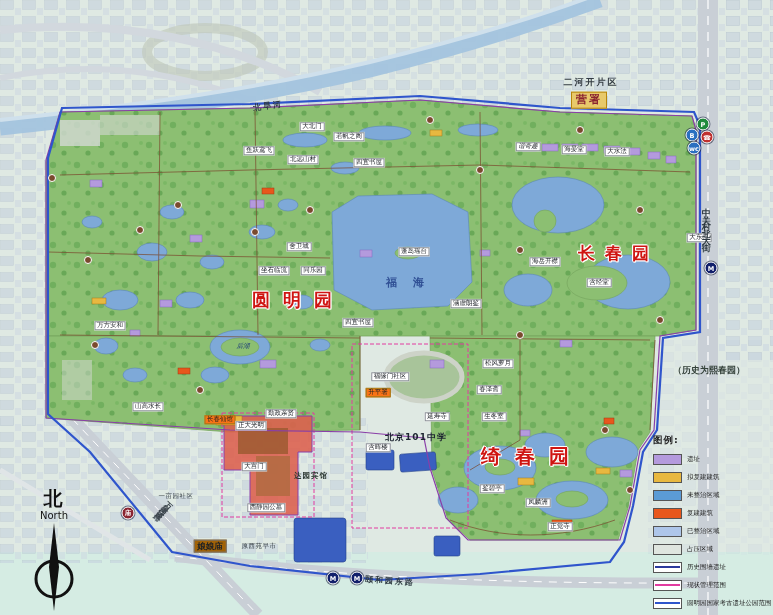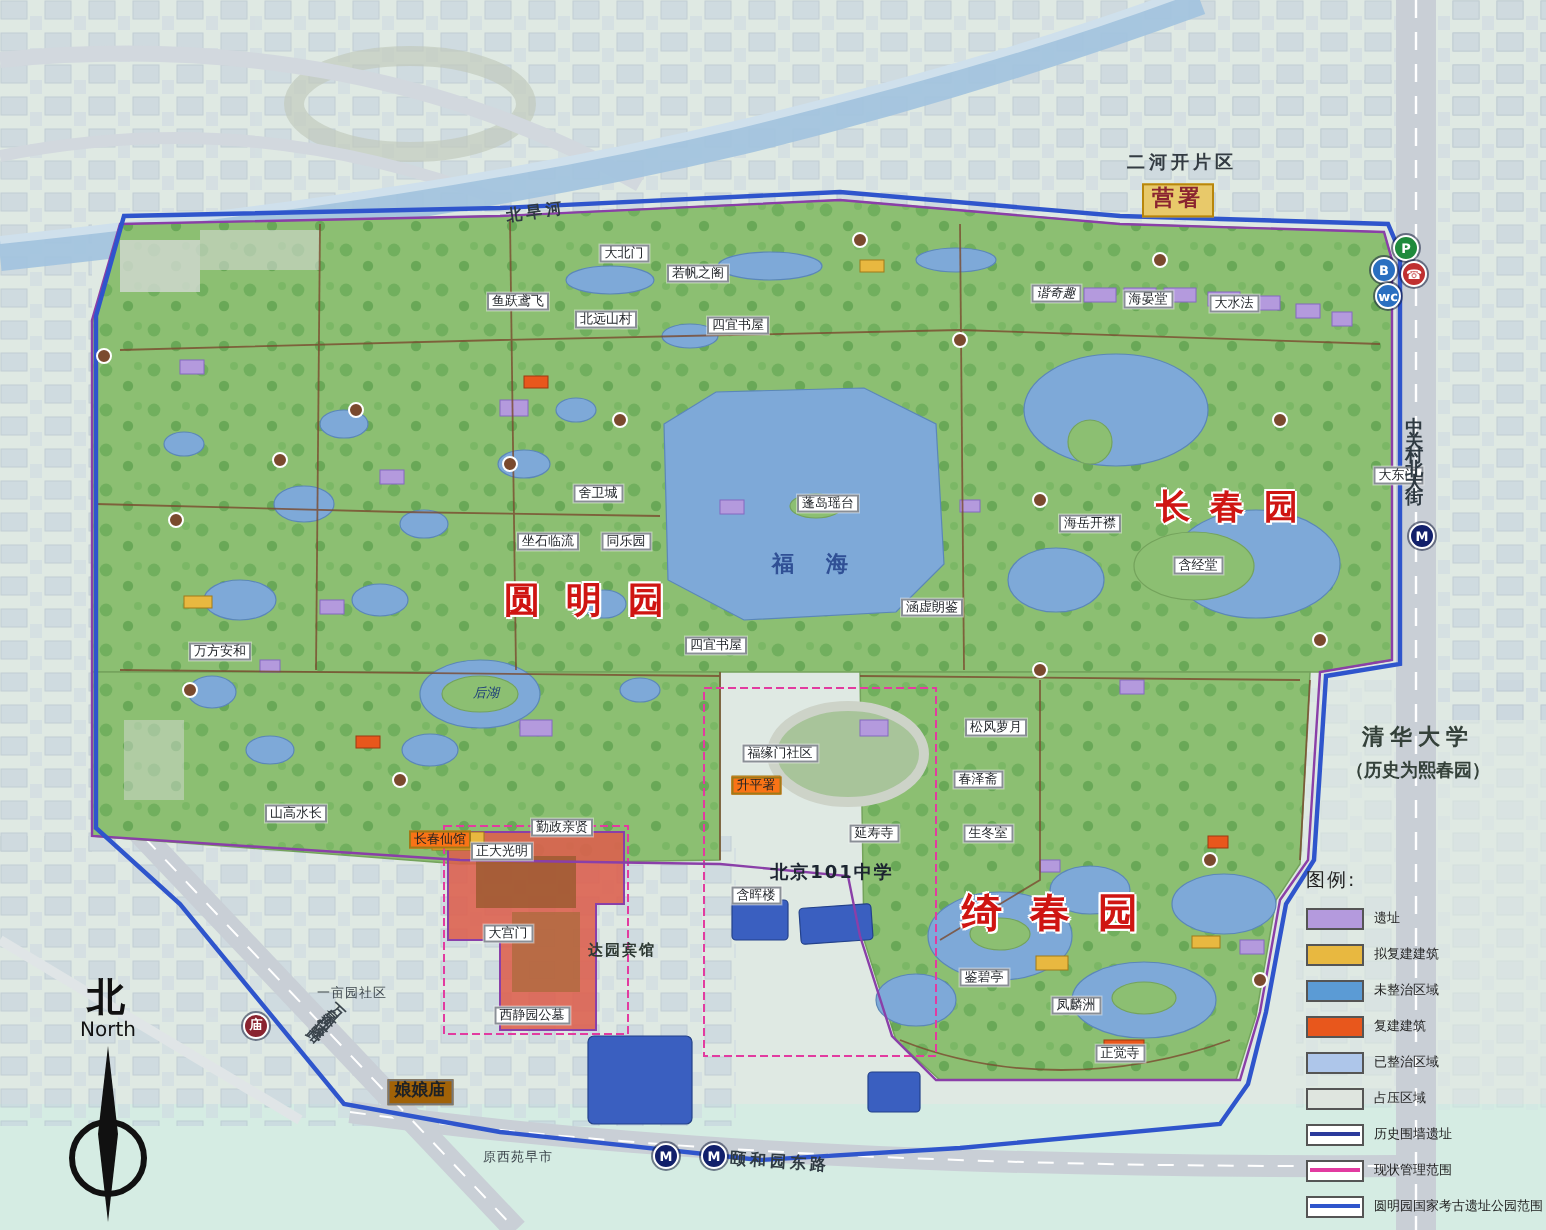--- a/index.html
+++ b/index.html
@@ -27,21 +27,21 @@
           text-shadow:-1px 0 #fff,1px 0 #fff,0 -1px #fff,0 1px #fff,1px 1px #fff,-1px -1px #fff;}
   #t-ymy{left:252px;top:288px;font-size:18px;letter-spacing:13px;}
   #t-ccy{left:578px;top:242px;font-size:17px;letter-spacing:10px;}
   #t-qcy{left:481px;top:443px;font-size:20px;letter-spacing:14px;}
   
   .uni{position:absolute;left:645px;top:361px;width:128px;text-align:center;color:#34413a;}
   .uni .l1{font-size:11px;font-weight:bold;letter-spacing:3px;display:block;}
   .uni .l2{font-size:9px;font-weight:bold;display:block;margin-top:3px;}
   
   .legend{position:absolute;left:653px;top:434px;width:118px;}
-  .legend .ltitle{font-size:9.5px;font-weight:normal;color:#222;letter-spacing:1px;}
+  .legend .ltitle{font-size:9.5px;font-weight:bold;color:#222;letter-spacing:1px;}
   .lrow{display:flex;align-items:center;margin-top:7px;}
   .lsw{width:27px;height:9px;border:0.75px solid #555;background:#fff;flex:0 0 auto;position:relative;}
   .lsw .ln{position:absolute;left:1px;right:1px;top:3px;height:2px;}
   .ltxt{font-size:6.5px;color:#222;margin-left:5px;white-space:nowrap;}
   
   .compass{position:absolute;left:26px;top:486px;width:56px;text-align:center;color:#111;}
   .compass .cn{font-size:19px;font-weight:bold;display:block;letter-spacing:2px;}
   .compass .en{font-size:10px;display:block;margin-top:-2px;}
   
   .micon{position:absolute;transform:translate(-50%,-50%);border-radius:50%;
@@ -259,21 +259,21 @@
       <div class="lbl chip" style="left: 281px; top: 414px;">勤政亲贤</div>
       <div class="lbl chip" style="left: 390px; top: 377px;">福缘门社区</div>
       <div class="lbl chipY" style="left: 378px; top: 393px;">升平署</div>
       <div class="lbl school" style="left: 416px; top: 437px;">北京101中学</div>
       <div class="lbl chip" style="left: 378px; top: 448px;">含晖楼</div>
       <div class="lbl chip" style="left: 437px; top: 417px;">延寿寺</div>
       <div class="lbl plain" style="left: 311px; top: 476px;">达园宾馆</div>
       <div class="lbl chipBig" style="left: 210px; top: 546px;">娘娘庙</div>
       <div class="lbl chip" style="left: 266px; top: 508px;">西静园公墓</div>
       <div class="lbl plainS" style="left: 176px; top: 497px;">一亩园社区</div>
-      <div class="lbl plainS" style="left: 259px; top: 547px; margin-top: 32px;">原西苑早市</div>
+      <div class="lbl plainS" style="left: 259px; top: 547px;">原西苑早市</div>
       <div class="lbl district" style="left: 591px; top: 82px;">二河开片区</div>
       <div class="lbl chipY2" style="left: 589px; top: 100px;">营署</div>
       <div class="lbl roadV" style="left: 706px; top: 222px;">中关村北大街</div>
       <div class="lbl road" style="left: 390px; top: 581px; transform: translate(-50%, -50%) rotate(4deg);">颐和园东路</div>
       <div class="lbl roadV2" style="left: 168px; top: 505px; transform: translate(-50%, -50%) rotate(43deg);">万泉河快速路</div>
       <div class="lbl road" style="left: 268px; top: 106px; transform: translate(-50%, -50%) rotate(-8deg);">北旱河</div>
     </div>
   <div class="layer" id="icons">
       <div class="micon" style="left: 703px; top: 124px; background: rgb(31, 138, 60);">P</div>
       <div class="micon" style="left: 692px; top: 135px; background: rgb(42, 111, 192);">B</div>
@@ -300,21 +300,20 @@
       <div class="poi" style="left: 200px; top: 390px;"></div>
       <div class="poi" style="left: 430px; top: 120px;"></div>
       <div class="poi" style="left: 580px; top: 130px;"></div>
     </div>
 
   <div class="gtitle" id="t-ymy">圆明园</div>
   <div class="gtitle" id="t-ccy">长春园</div>
   <div class="gtitle" id="t-qcy">绮春园</div>
 
   <div class="uni">
-    <span class="l1">清华大学</span>
     <span class="l2">（历史为熙春园）</span>
   </div>
 
   <div class="legend">
     <div class="ltitle">图例:</div>
     <div id="legend-items">
         <div class="lrow">
           <div class="lsw" style="background: rgb(180, 154, 221);"></div>
           <span class="ltxt">遗址</span>
         </div>

